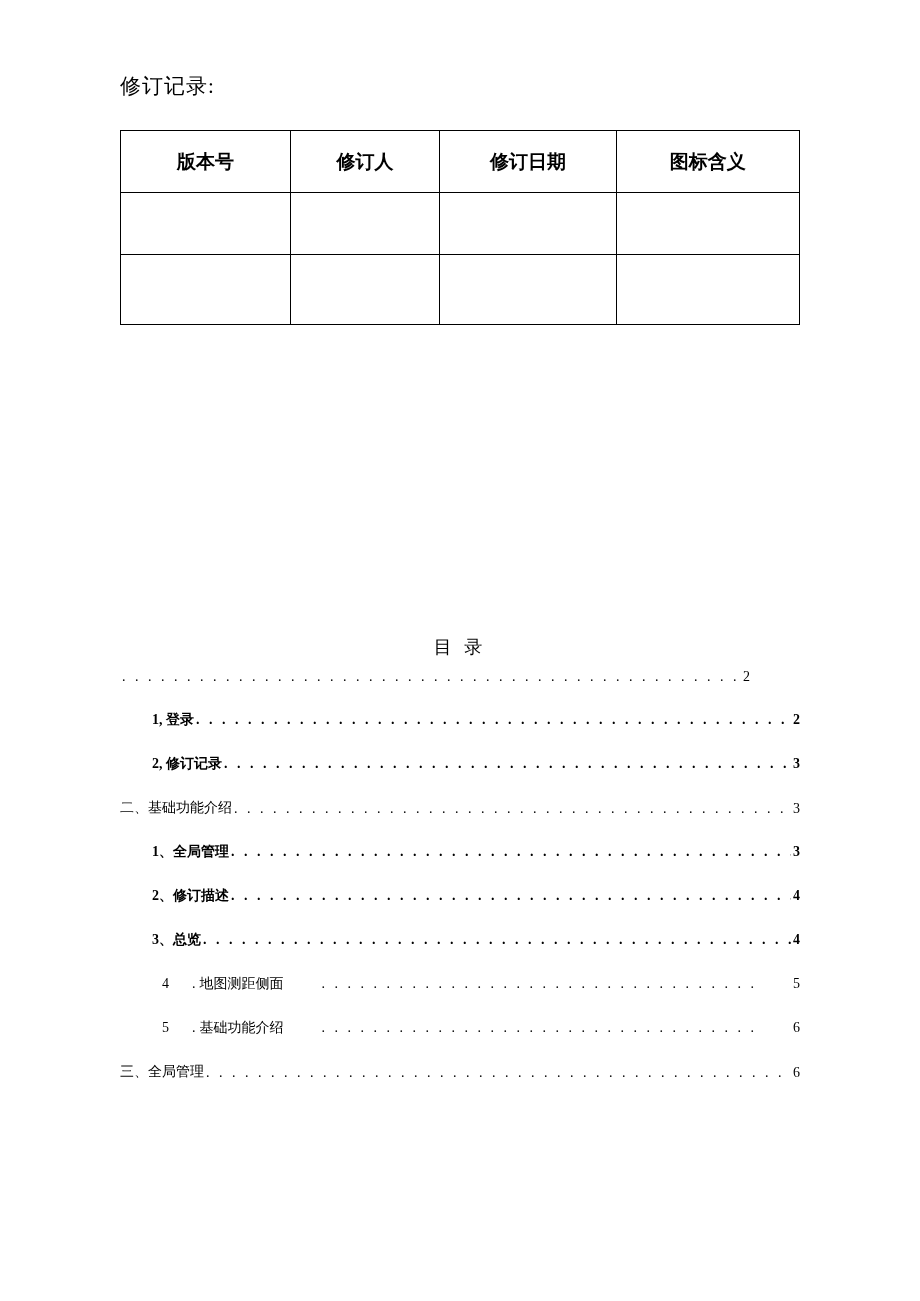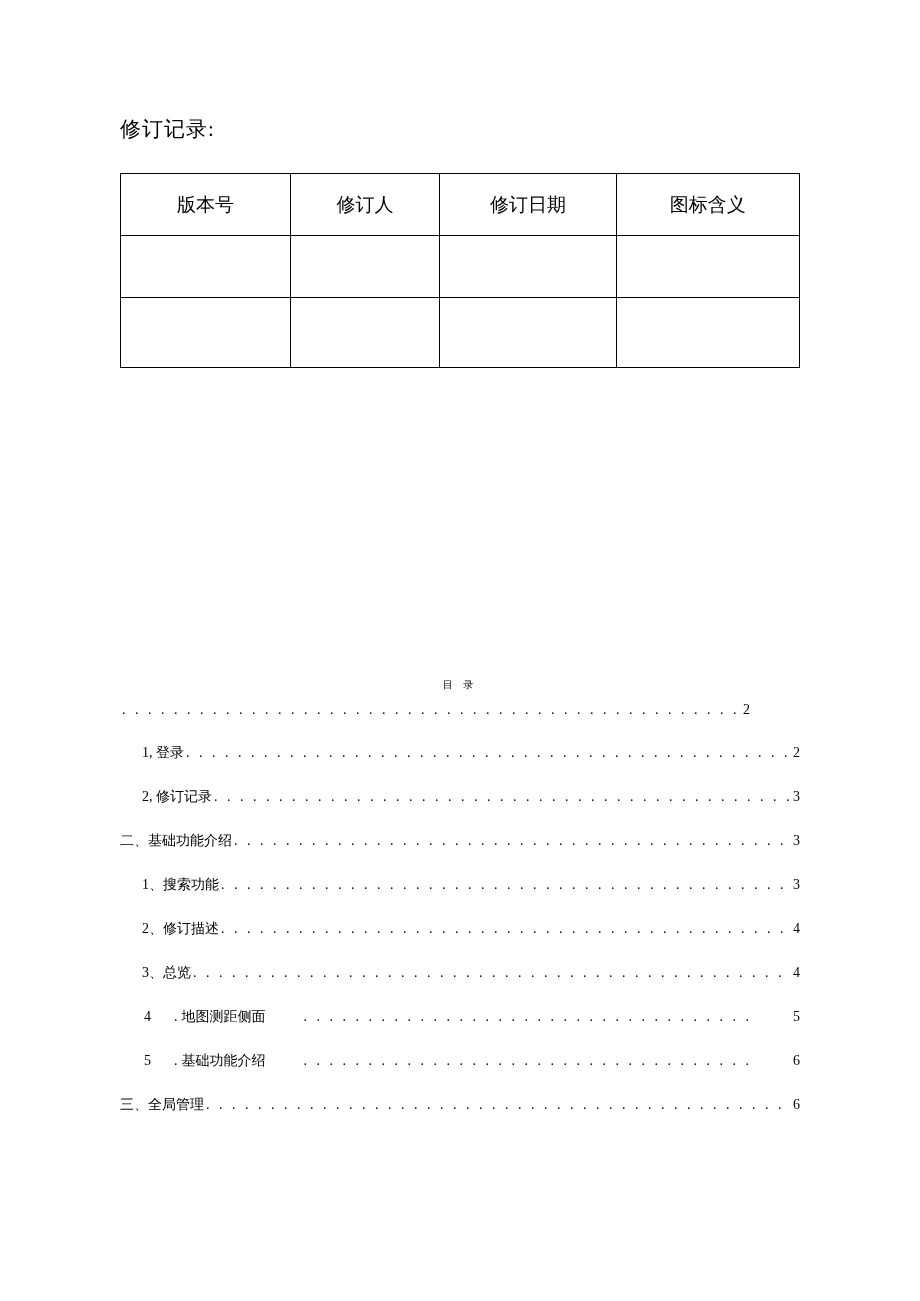--- a/index.html
+++ b/index.html
@@ -9,72 +9,74 @@
     }
     body {
       width: 920px;
       height: 1301px;
       background: #ffffff;
       font-family: "SimSun", "宋体", serif;
       color: #000;
       position: relative;
     }
     .page-content {
-      padding: 115px 120px 0 120px;
+      padding: 72px 120px 0 120px;
     }
     .revision-title {
       font-size: 21px;
       margin-bottom: 30px;
       letter-spacing: 1px;
     }
     .revision-table {
       width: 100%;
       border-collapse: collapse;
       margin-bottom: 310px;
     }
     .revision-table th,
     .revision-table td {
       border: 1px solid #000;
       text-align: center;
-      font-weight: normal;
+      font-weight: bold;
       font-size: 19px;
       padding: 0;
     }
     .revision-table th {
       height: 62px;
       vertical-align: middle;
     }
     .revision-table td {
       height: 62px;
     }
     .revision-table td.row2 {
       height: 70px;
     }
     .toc-title {
       text-align: center;
-      font-size: 10px;
+      font-size: 18px;
       letter-spacing: 4px;
       margin-bottom: 10px;
     }
     .toc-entry {
       display: flex;
       align-items: baseline;
       font-size: 14px;
       margin-bottom: 26px;
       white-space: nowrap;
       overflow: hidden;
     }
     .toc-entry.level0 {
       margin-left: 0;
+      align-items: flex-end;
     }
     .toc-entry.level1 {
-      margin-left: 22px;
+      margin-left: 32px;
+      font-weight: bold;
     }
     .toc-entry.level1b {
-      margin-left: 24px;
+      margin-left: 42px;
       gap: 36px;
     }
     .toc-entry.first-dots-only {
       margin-left: 0;
     }
     .toc-label {
       flex: 0 0 auto;
     }
     .toc-dots {
       flex: 1 1 auto;
@@ -154,21 +156,21 @@
       <span class="toc-page">3</span>
     </div>
 
     <div class="toc-entry level0">
       <span class="toc-label">二、基础功能介绍</span>
       <span class="toc-dots"></span>
       <span class="toc-page">3</span>
     </div>
 
     <div class="toc-entry level1">
-      <span class="toc-label"><span class="toc-num">1、</span><span>搜索功能</span></span>
+      <span class="toc-label"><span class="toc-num">1、</span><span>全局管理</span></span>
       <span class="toc-dots"></span>
       <span class="toc-page">3</span>
     </div>
 
     <div class="toc-entry level1">
       <span class="toc-label"><span class="toc-num">2、</span><span>修订描述</span></span>
       <span class="toc-dots"></span>
       <span class="toc-page">4</span>
     </div>
 

